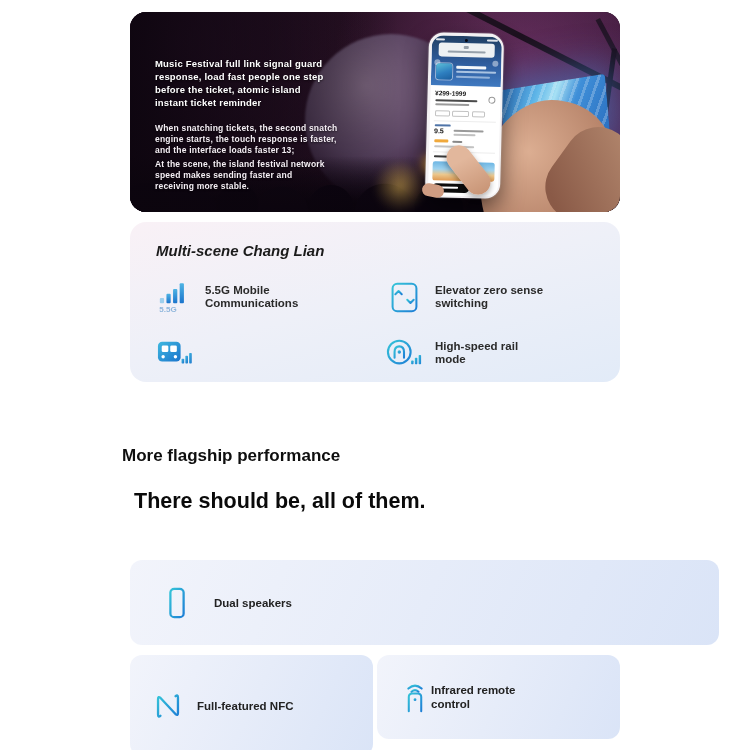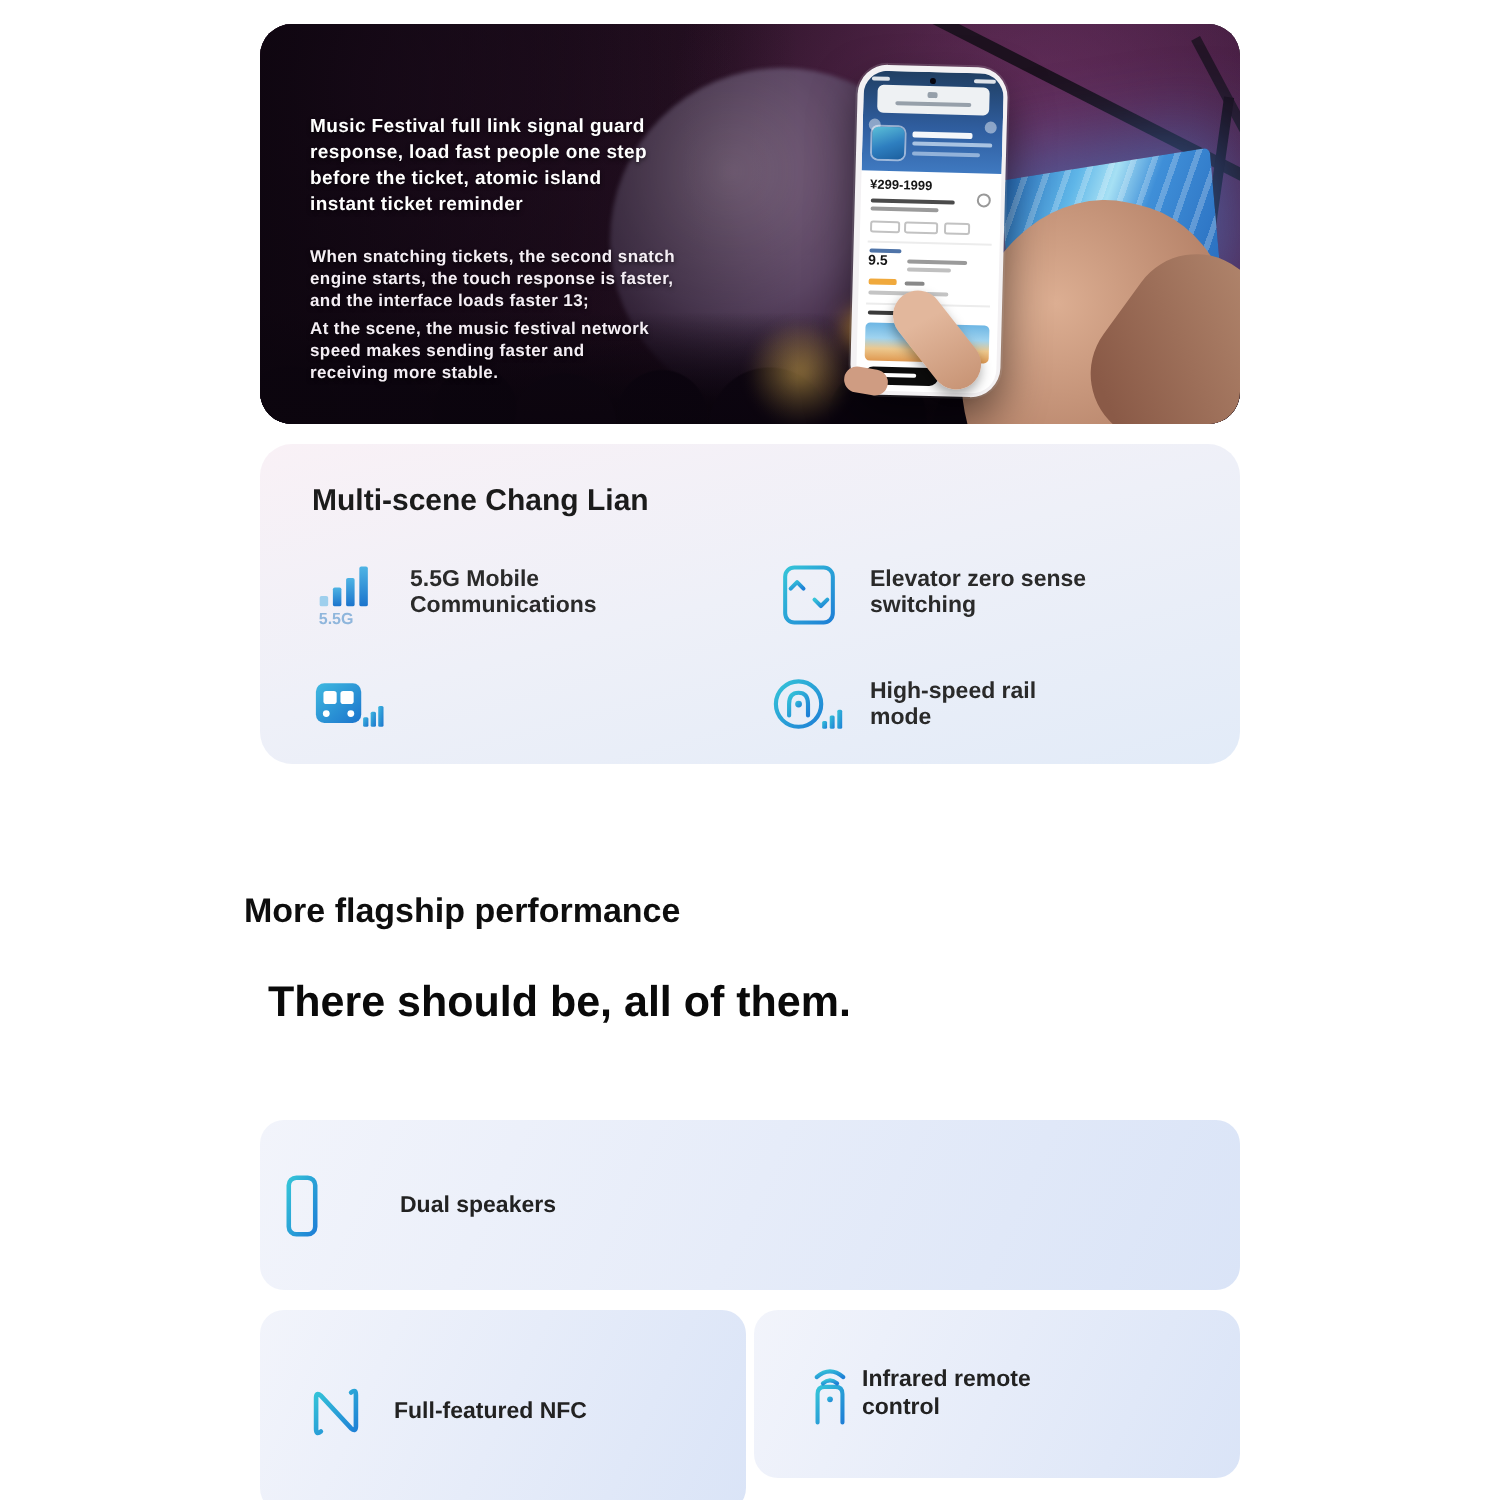--- a/index.html
+++ b/index.html
@@ -128,35 +128,35 @@
 
   .thumb { position:absolute; left:326px; top:130px; width:25px; height:56px; z-index:6;
     border-radius:13px; transform:rotate(-38deg);
     background:linear-gradient(10deg,#c79374 0%,#e2b79c 70%); box-shadow:-2px 2px 6px rgba(0,0,0,.35); }
   .finger { position:absolute; left:292px; top:172px; width:22px; height:13px; z-index:6;
     border-radius:7px; transform:rotate(10deg); background:#cf9c82; }
 
   
   .conn-card { position:absolute; left:130px; top:222px; width:490px; height:160px; border-radius:16px;
     background:linear-gradient(165deg,#f9f1f6 0%,#eef0f8 48%,#e2ebf8 100%); }
-  .conn-title { position:absolute; left:26px; top:20px; font-size:15px; font-weight:bold; color:#1b1b1b; }
+  .conn-title { position:absolute; left:26px; top:20px; font-size:15px; font-weight:bold; color:#1b1b1b;font-style:italic; }
   .conn-grid { position:absolute; left:26px; top:54px; width:440px;
     display:grid; grid-template-columns:230px 1fr; row-gap:14px; }
   .feature { display:flex; align-items:center; gap:13px; height:42px; }
   .f-icon { width:36px; height:38px; flex:0 0 auto; display:flex; align-items:center; justify-content:center; }
   .f-label { font-size:11.5px; line-height:13.5px; font-weight:bold; color:#2a2a2a; }
 
   
   .perf-kicker { position:absolute; left:122px; top:446px; font-size:17px; font-weight:bold; color:#0e0e0e; }
   .perf-headline { position:absolute; left:134px; top:489px; font-size:21.5px; font-weight:bold; color:#0a0a0a; }
 
   .pcard { position:absolute; border-radius:12px;
     background:linear-gradient(115deg,#f2f4fb 0%,#e6ecf9 50%,#dae4f7 100%);
     display:flex; align-items:center; }
-  .pc-wide { left:130px; top:560px; width:490px; height:85px; gap:28px; }
+  .pc-wide { left:130px; top:560px; width:589px; height:85px; padding-left:26px; gap:16px; }
   .pc-left { left:130px; top:655px; width:243px; height:101px; padding-left:22px; gap:13px; }
   .pc-right { left:377px; top:655px; width:243px; height:84px; padding-left:22px; }
   .pc-icon { flex:0 0 auto; display:flex; align-items:center; justify-content:center; }
   .pc-label { font-size:11.5px; line-height:14px; font-weight:bold; color:#222; }
 </style>
 </head>
 <body>
 
 <div id="page">
 
@@ -184,21 +184,21 @@
         <div>response, load fast people one step</div>
         <div>before the ticket, atomic island</div>
         <div>instant ticket reminder</div>
       </div>
       <div class="hero-p">
         <div>When snatching tickets, the second snatch</div>
         <div>engine starts, the touch response is faster,</div>
         <div>and the interface loads faster 13;</div>
       </div>
       <div class="hero-p2">
-        <div>At the scene, the music festival network</div>
+        <div>At the scene, the island festival network</div>
         <div>speed makes sending faster and</div>
         <div>receiving more stable.</div>
       </div>
     </div>
 
     <div class="phone">
       <div class="screen">
         <div class="ph-header"></div>
         <div class="cam"></div>
         <i class="sb sb-l"></i>

